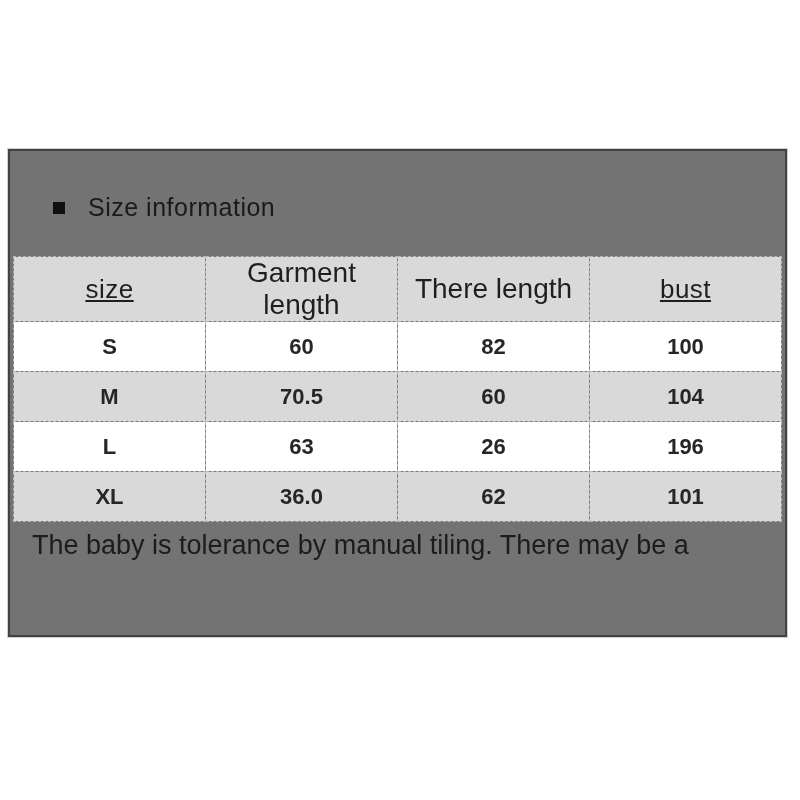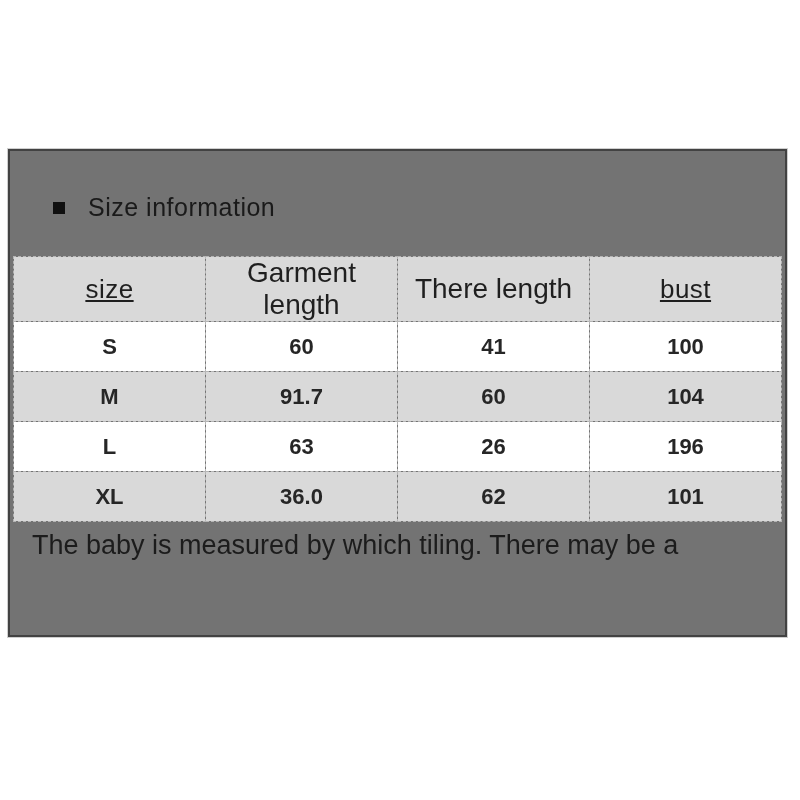--- a/index.html
+++ b/index.html
@@ -106,42 +106,42 @@
           <th class="col-end">size</th>
           <th class="col-mid">Garment length</th>
           <th class="col-mid">There length</th>
           <th class="col-end">bust</th>
         </tr>
       </thead>
       <tbody>
         <tr class="row-white">
           <td>S</td>
           <td>60</td>
-          <td>41</td>
+          <td>82</td>
           <td>100</td>
         </tr>
         <tr class="row-gray">
           <td>M</td>
-          <td>91.7</td>
+          <td>70.5</td>
           <td>60</td>
           <td>104</td>
         </tr>
         <tr class="row-white">
           <td>L</td>
           <td>63</td>
           <td>26</td>
           <td>196</td>
         </tr>
         <tr class="row-gray">
           <td>XL</td>
           <td>36.0</td>
           <td>62</td>
           <td>101</td>
         </tr>
       </tbody>
     </table>
 
     <div class="note">
-      <div>The baby is measured by which tiling. There may be a</div>
+      <div>The baby is tolerance by manual tiling. There may be a</div>
     </div>
 
   </div>
 </div>
 
 </body></html>

